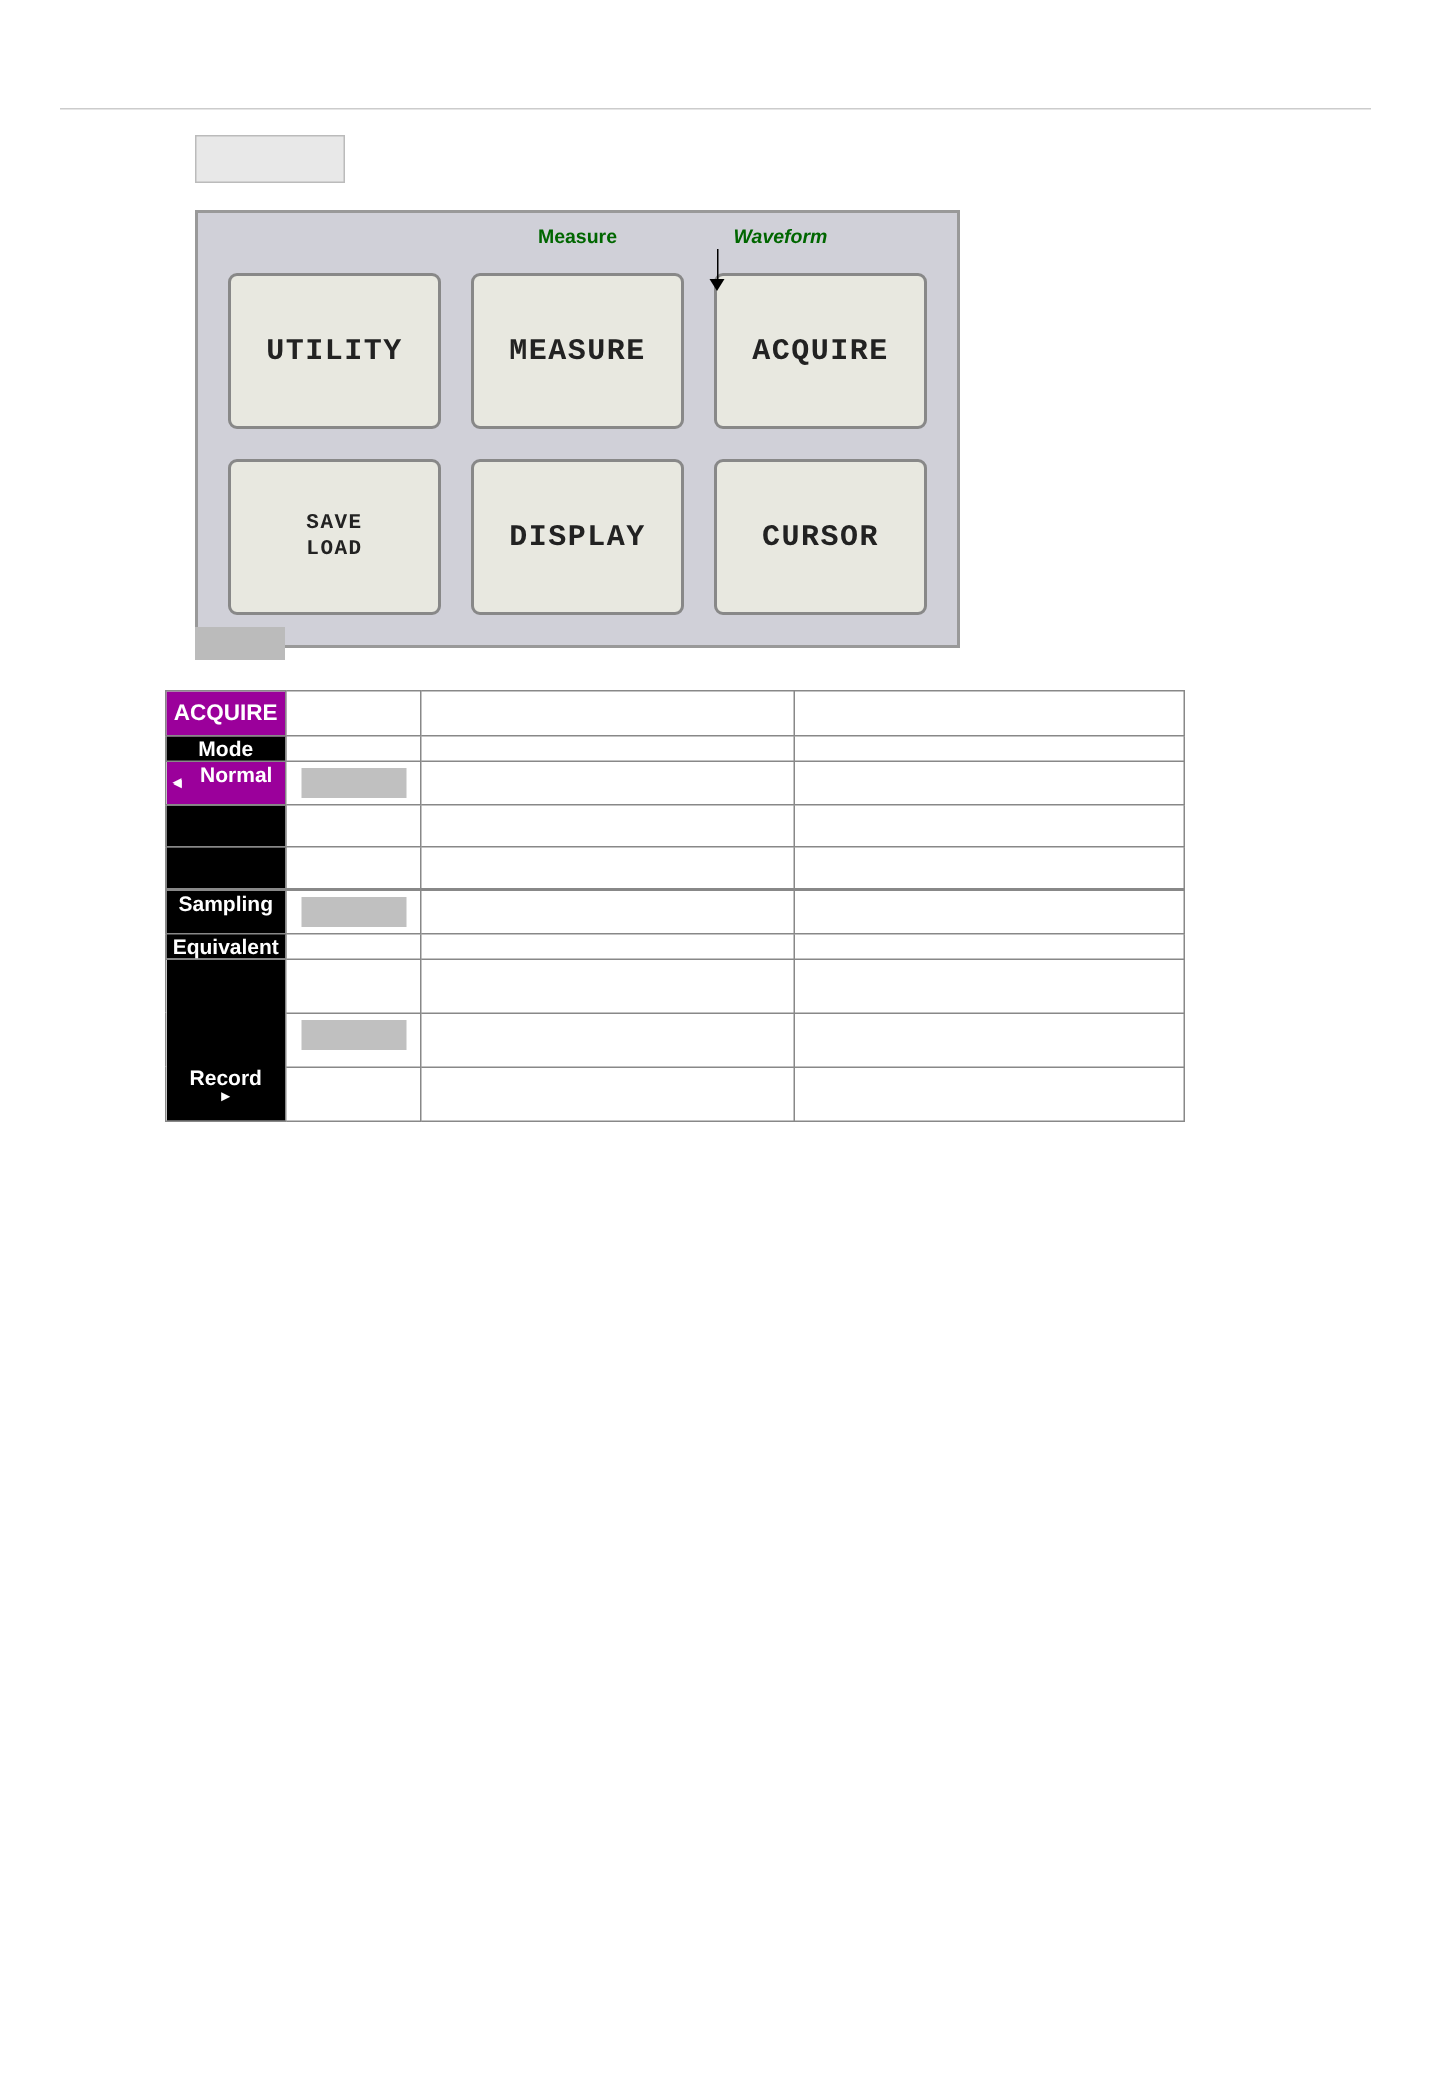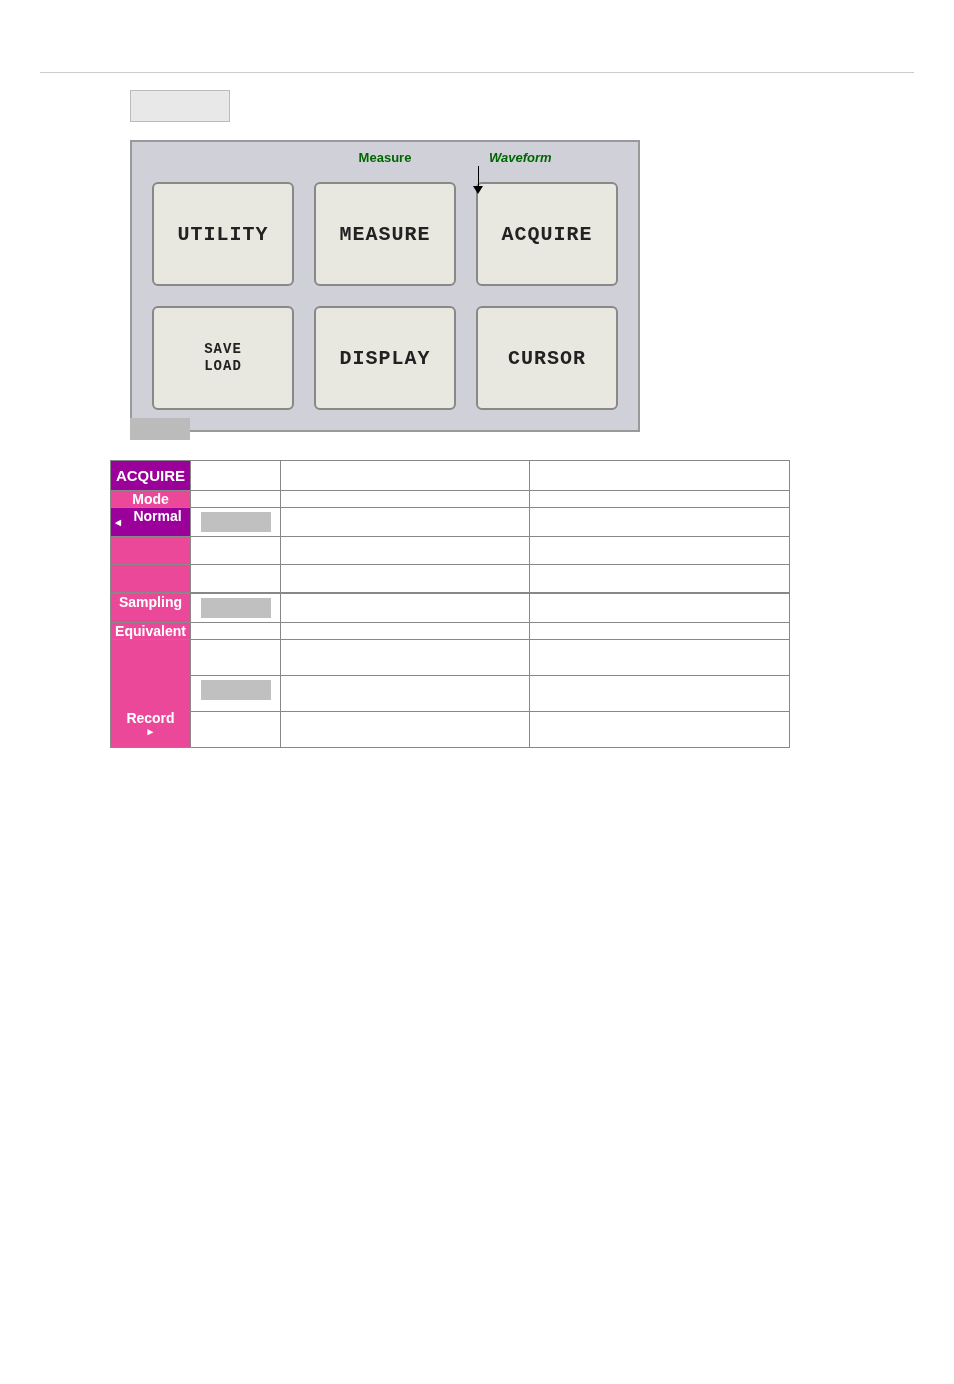--- a/index.html
+++ b/index.html
@@ -115,21 +115,21 @@
 
     .acquire-table td, .acquire-table th {
       border: 1px solid #888;
       padding: 0;
       vertical-align: top;
     }
 
     
     .left-col {
       width: 80px;
-      background: #ec4899;
+      background: #000000;
       color: #ffffff;
       font-size: 14px;
       font-weight: bold;
       text-align: center;
       vertical-align: middle;
       padding: 8px 4px;
     }
 
     .left-col.acquire-header {
       background: #9B009B;

